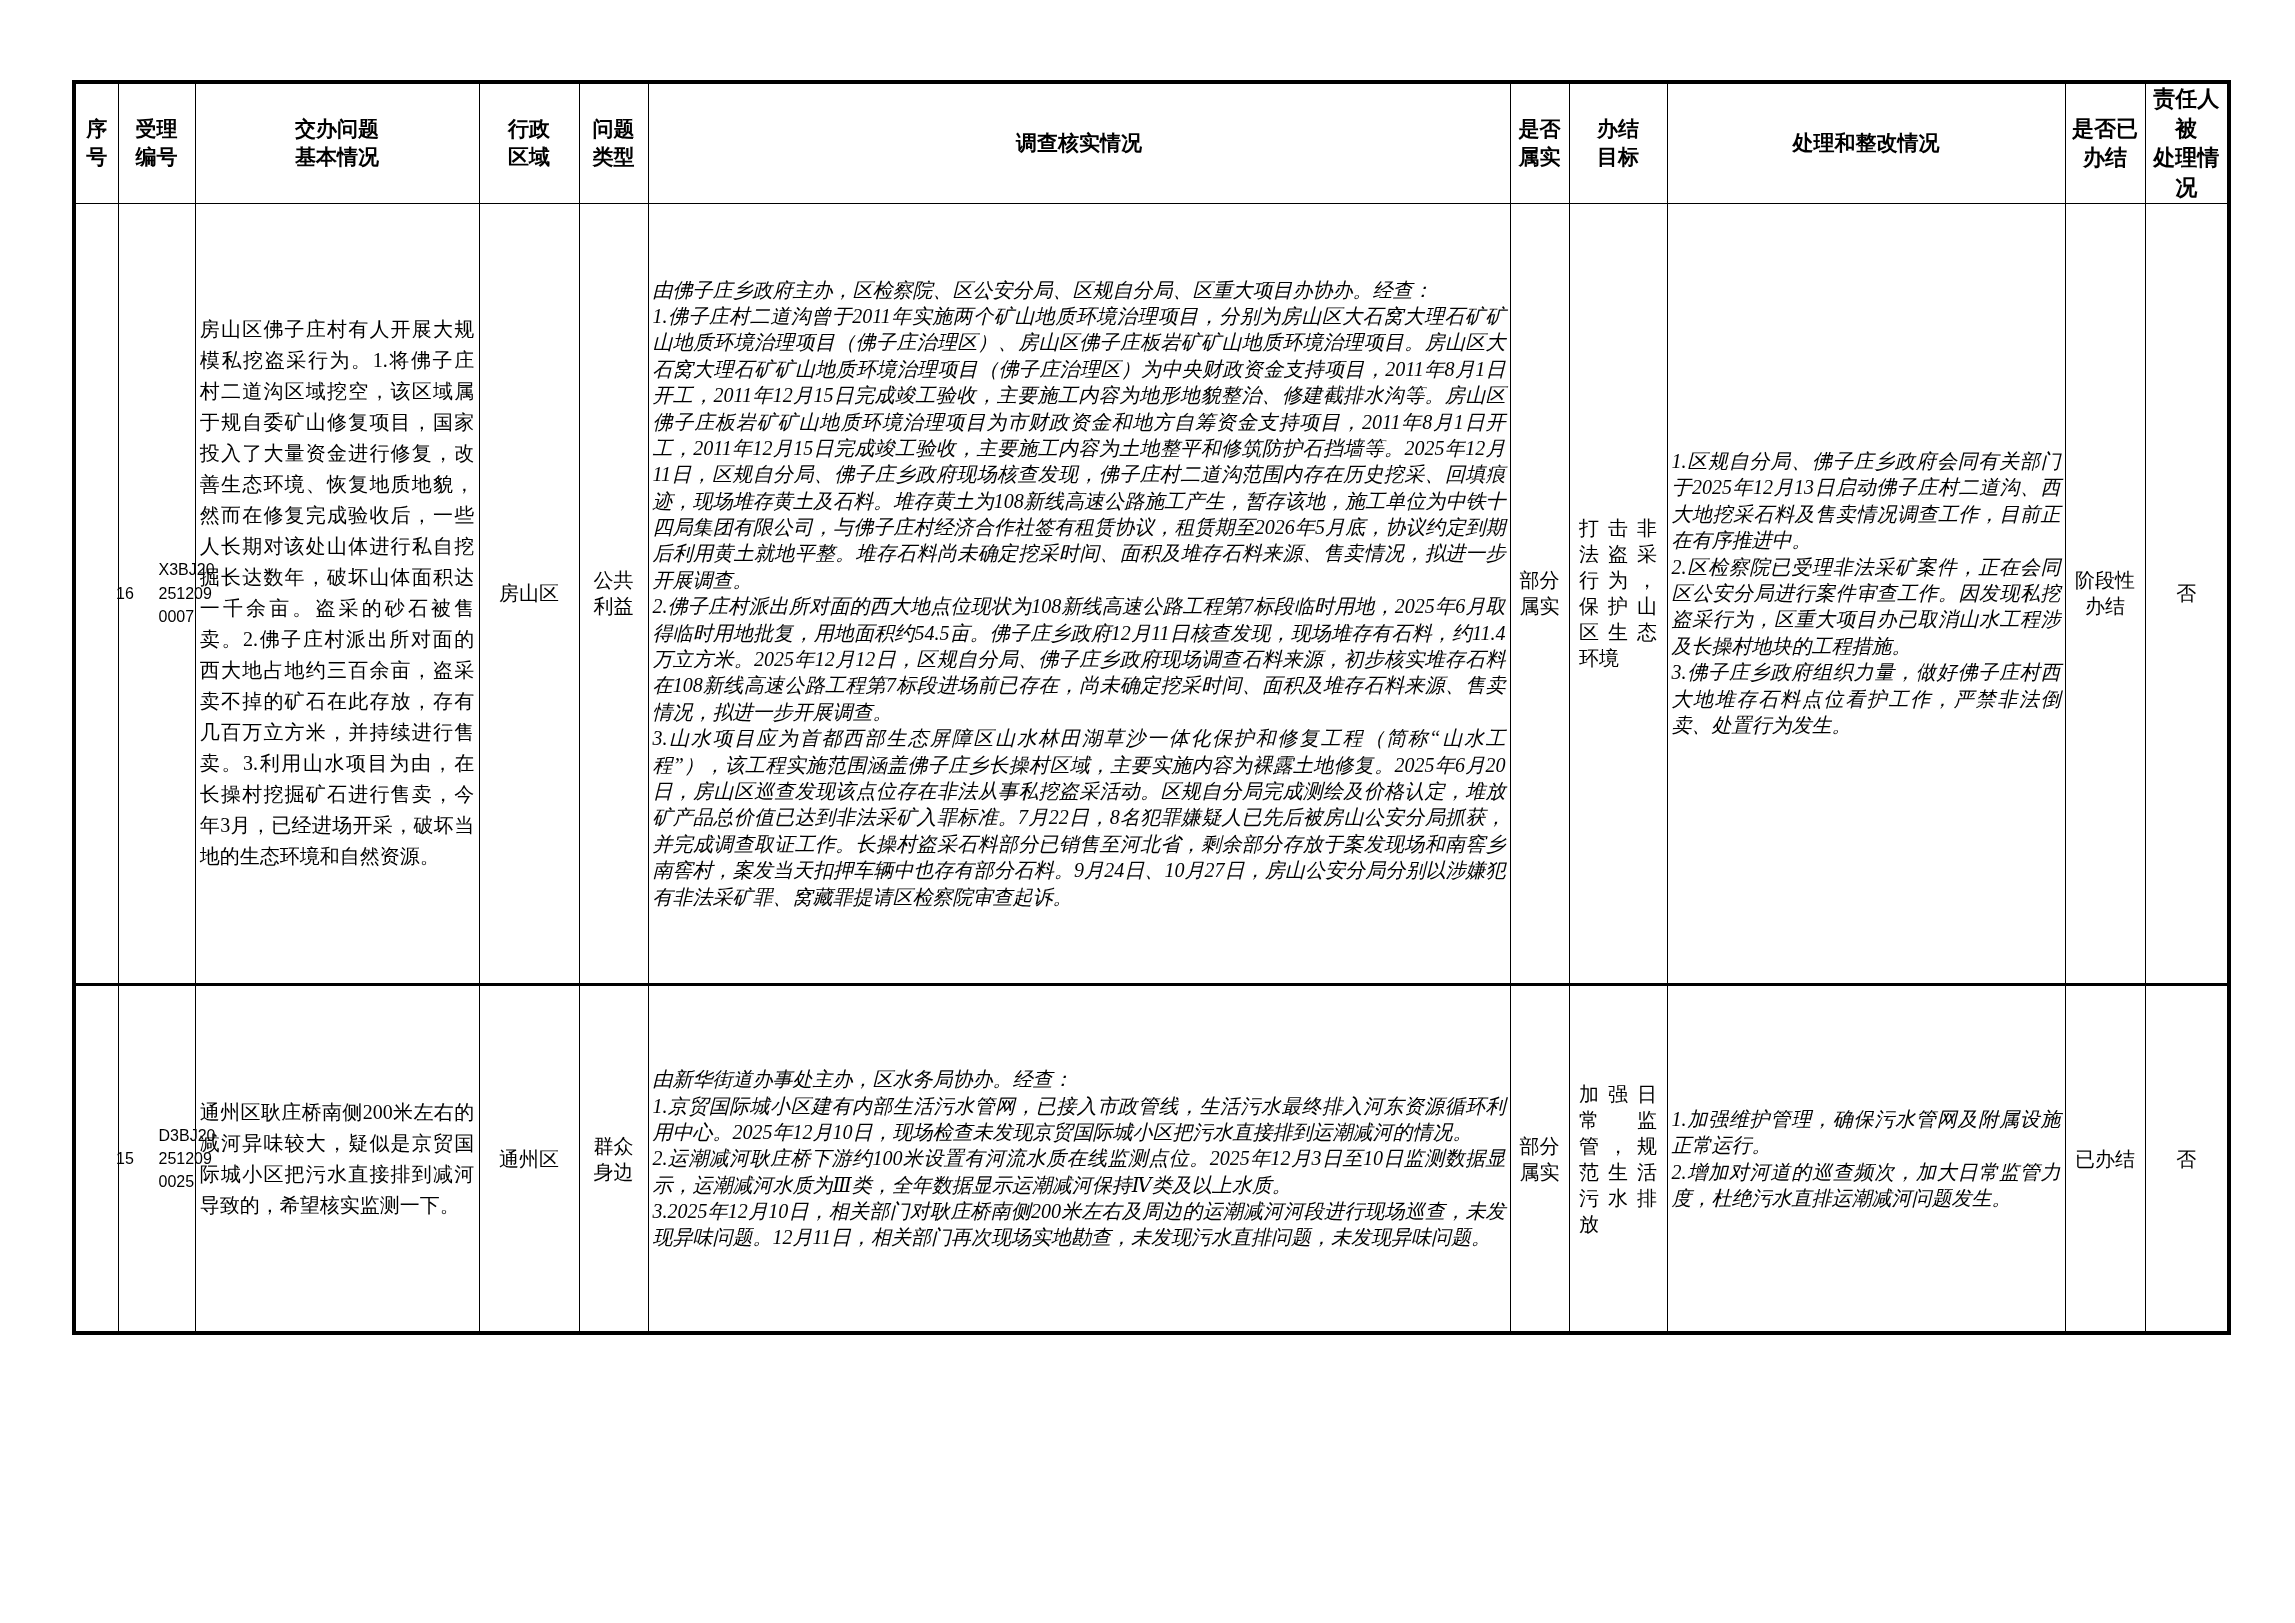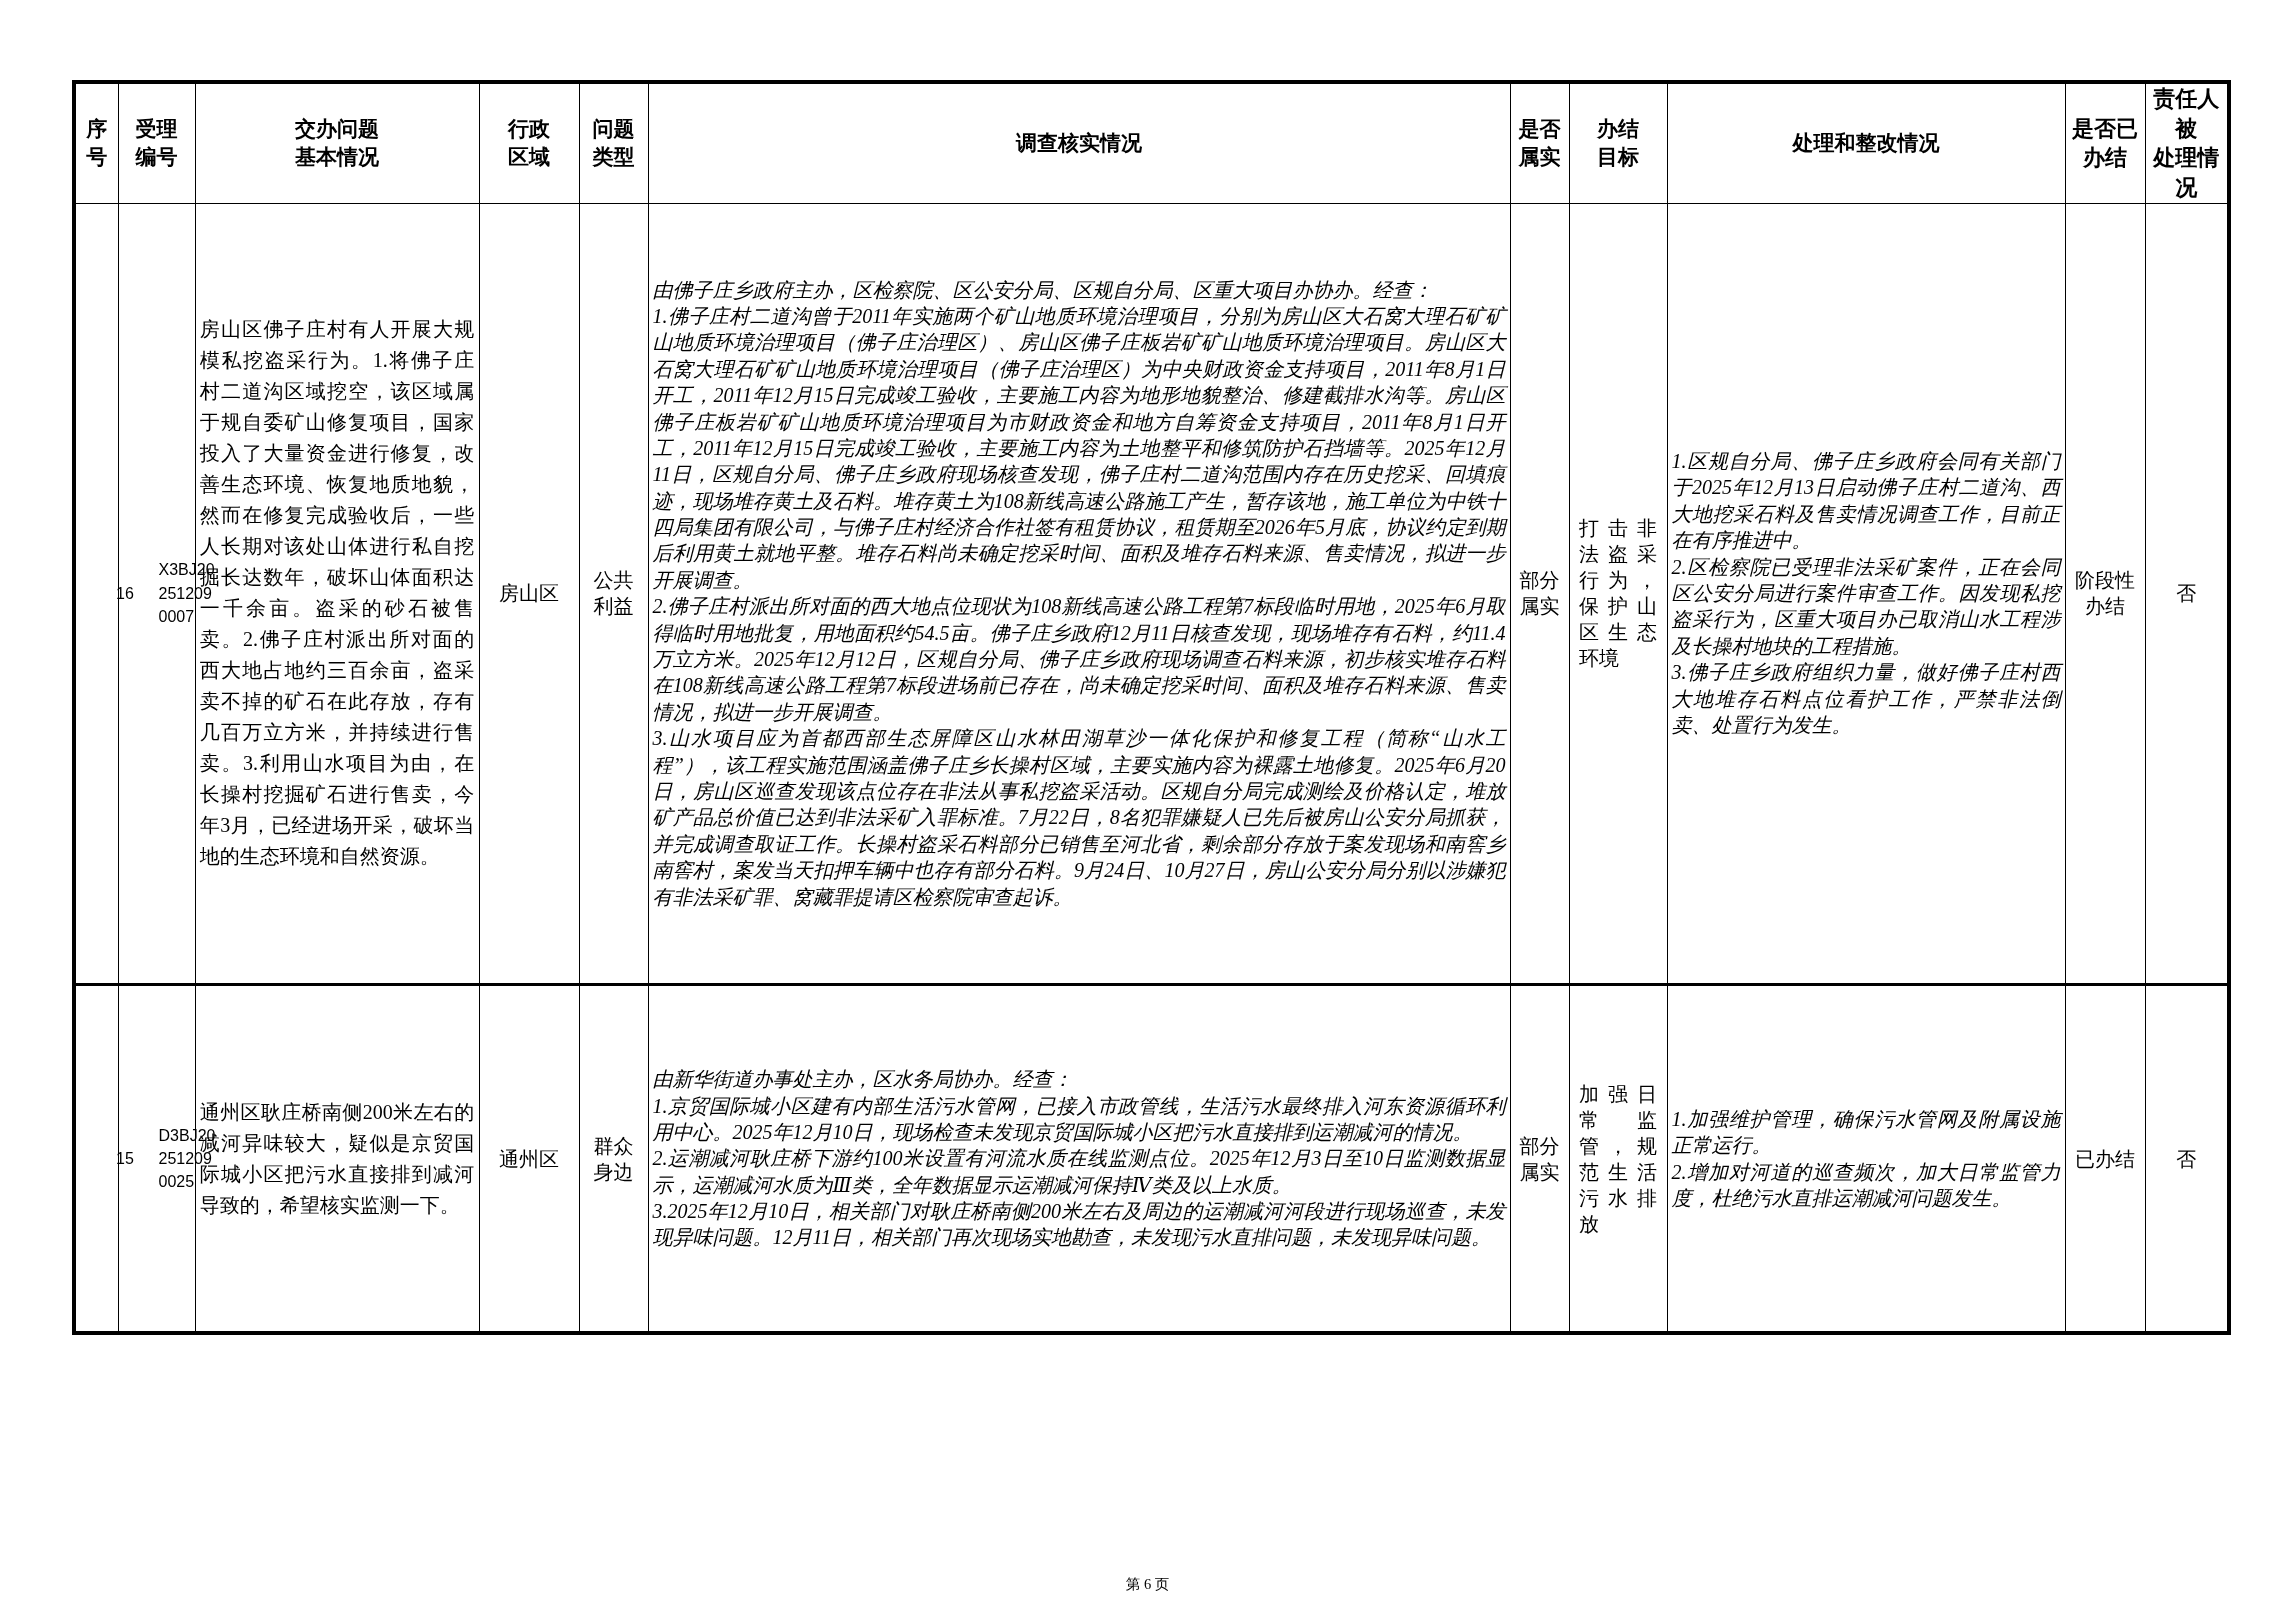--- a/index.html
+++ b/index.html
@@ -155,16 +155,15 @@
 属实</td>
         <td class="goal">加强日常监管，规范生活污水排放</td>
         <td class="longtext">1.加强维护管理，确保污水管网及附属设施正常运行。
 2.增加对河道的巡查频次，加大日常监管力度，杜绝污水直排运潮减河问题发生。</td>
         <td class="center">已办结</td>
         <td class="center">否</td>
       </tr>
     </tbody>
   </table>
 
-  <div class="footer">第 6 页</div>
 
 </div>
 
 
 </body></html>

